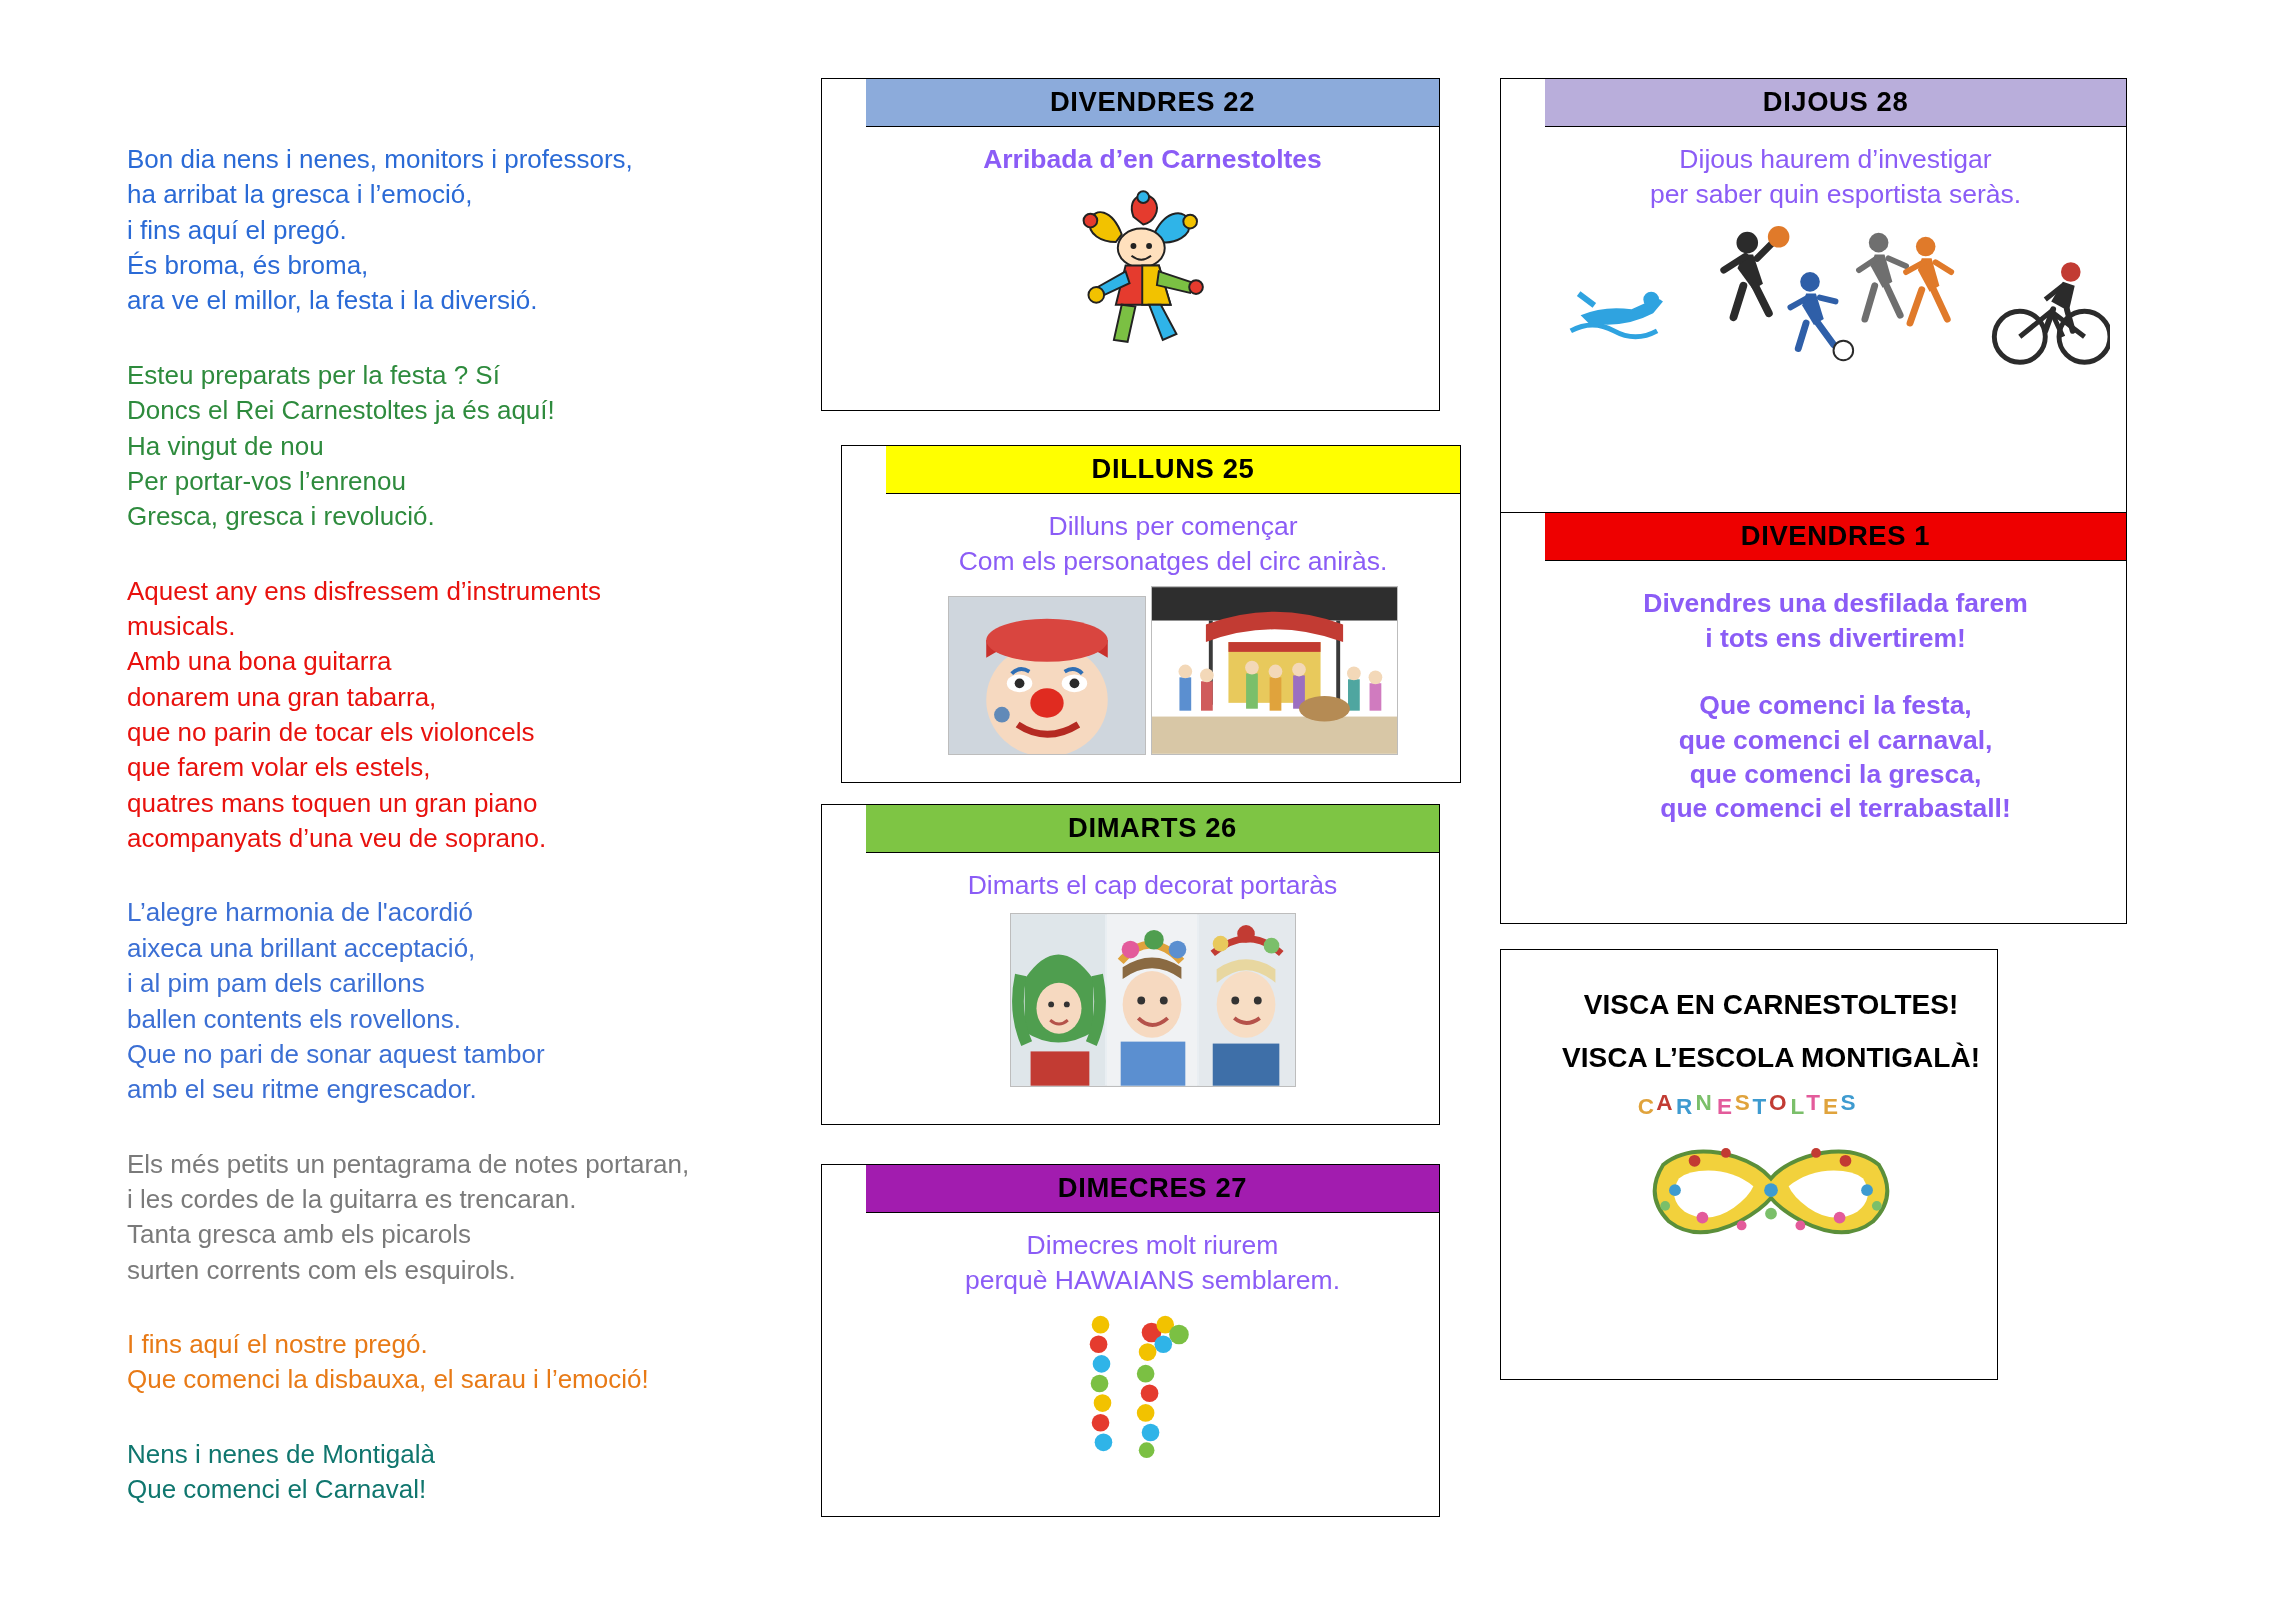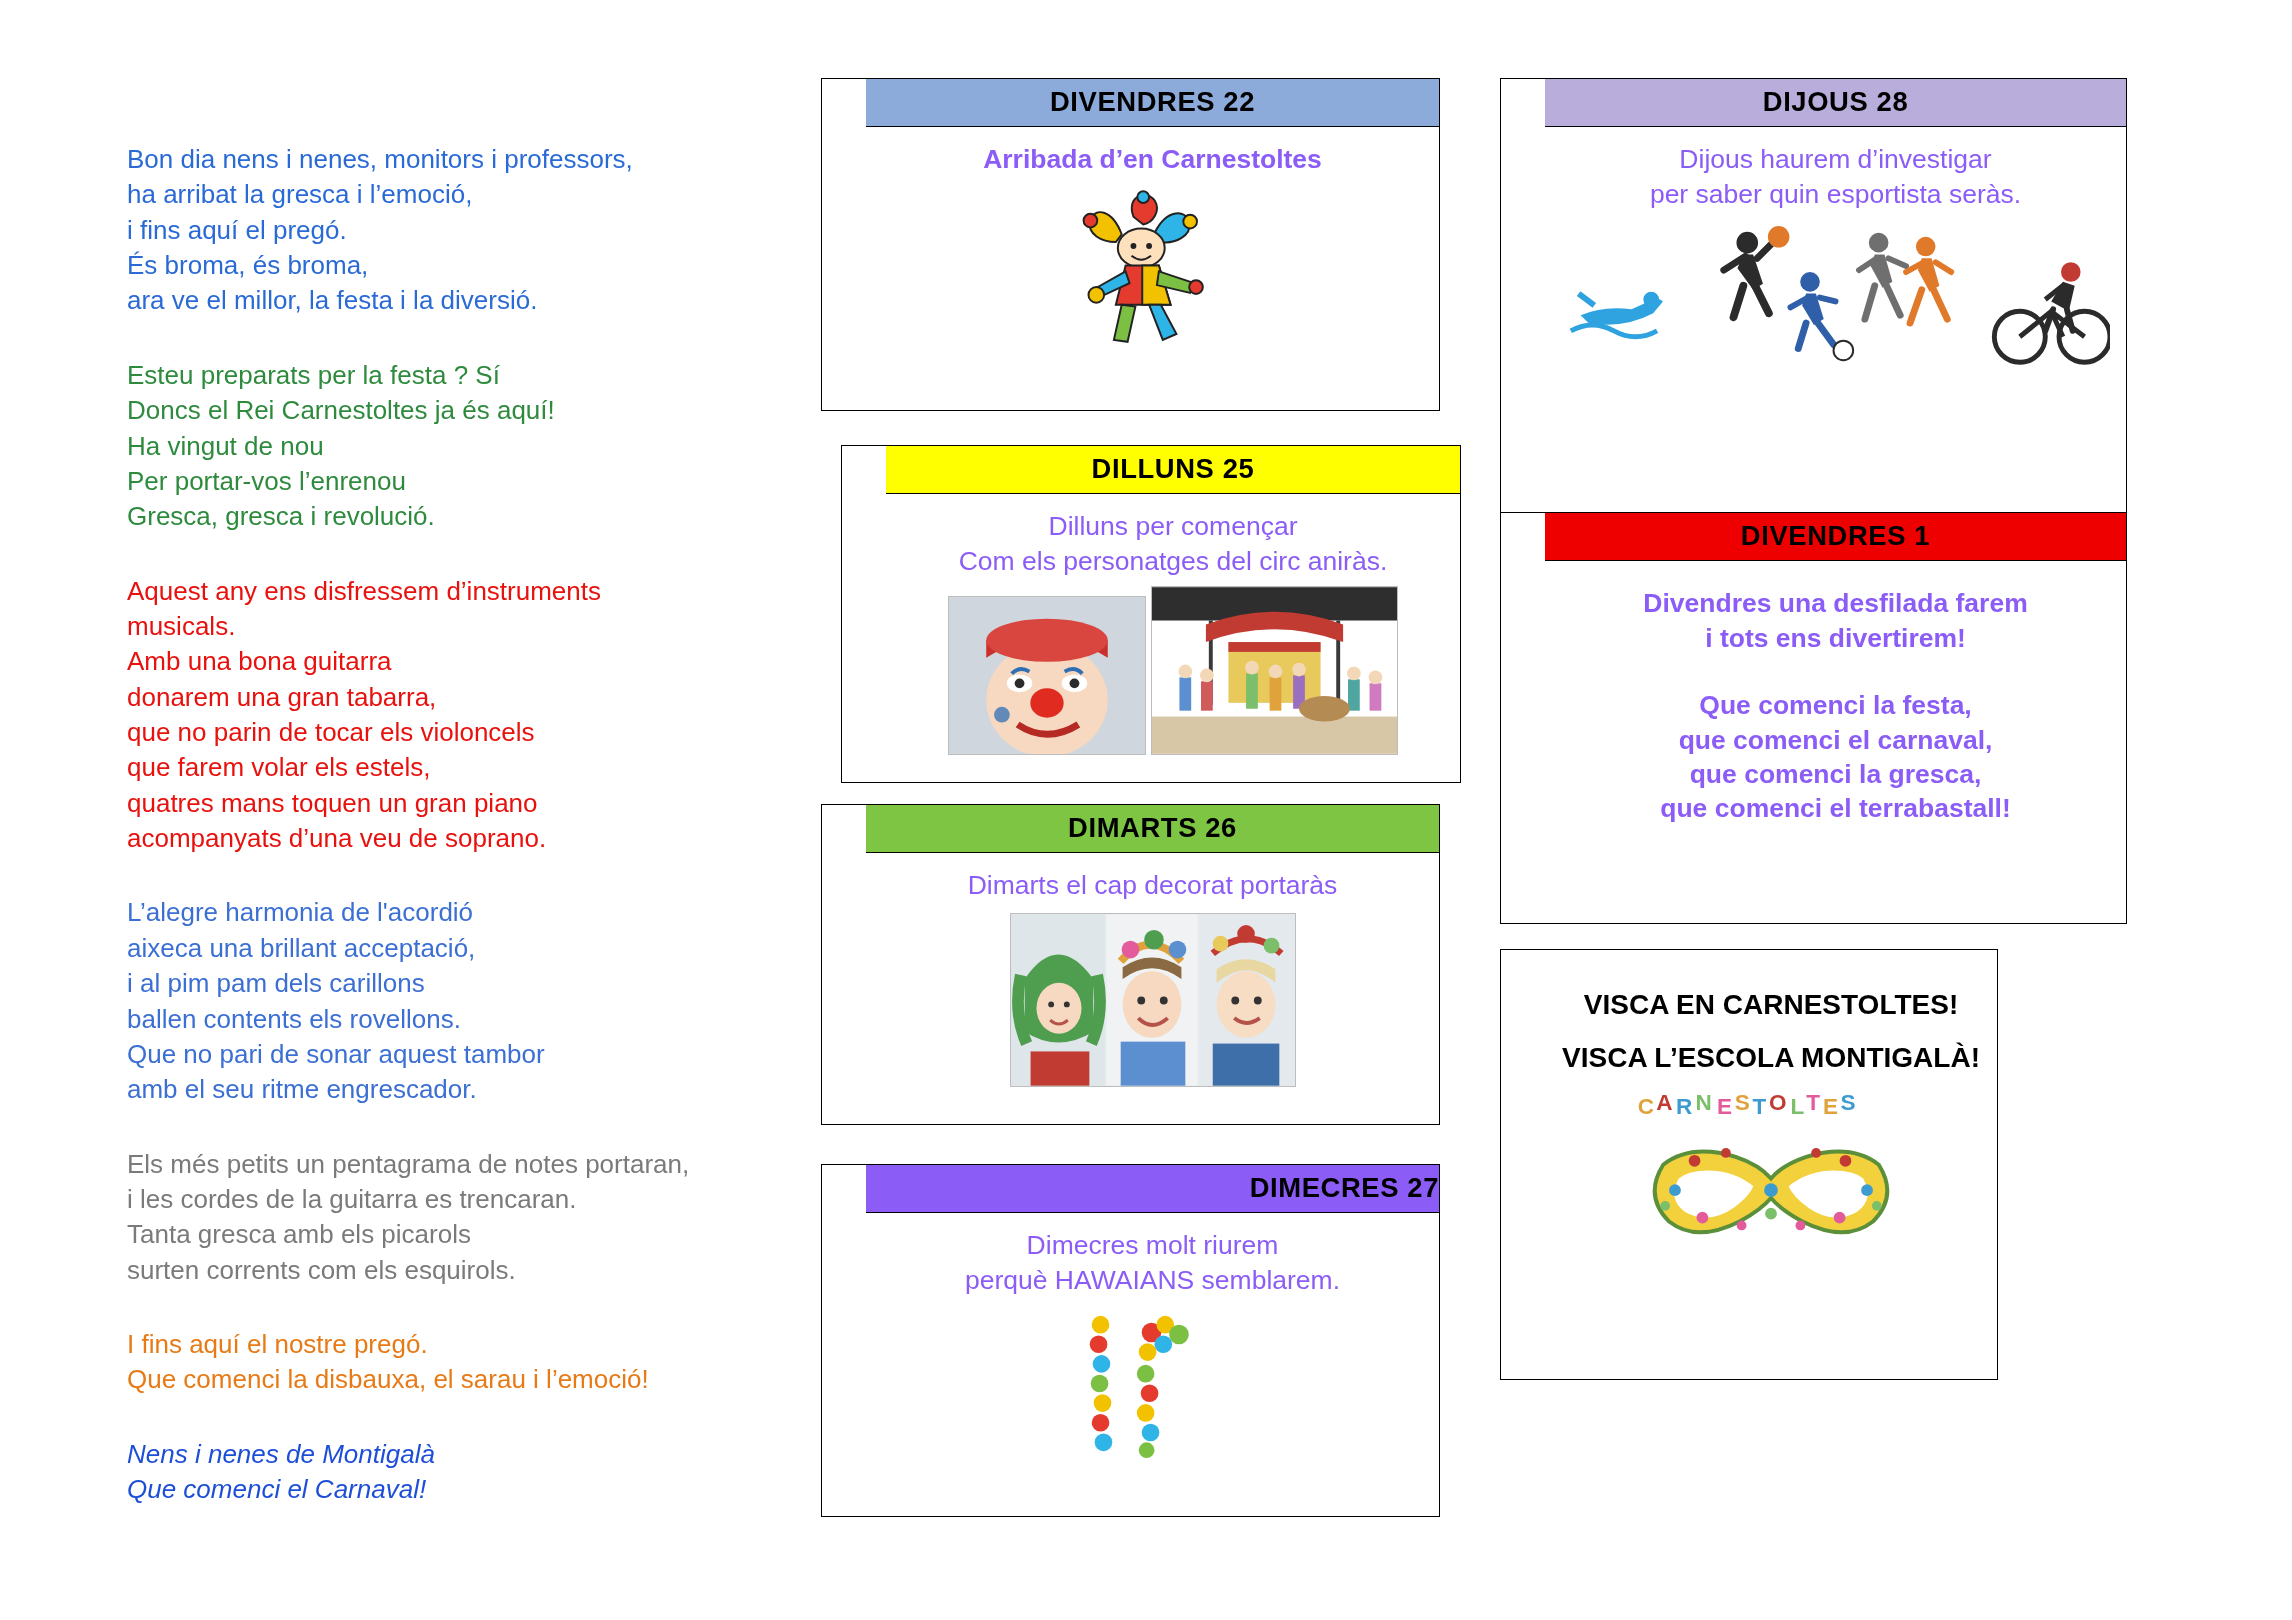--- a/index.html
+++ b/index.html
@@ -152,21 +152,21 @@
 i al pim pam dels carillons
 ballen contents els rovellons.
 Que no pari de sonar aquest tambor
 amb el seu ritme engrescador.</p>
     <p class="stanza s5" style="color: rgb(122, 122, 122);">Els més petits un pentagrama de notes portaran,
 i les cordes de la guitarra es trencaran.
 Tanta gresca amb els picarols
 surten corrents com els esquirols.</p>
     <p class="stanza s6" style="color: rgb(232, 122, 22);">I fins aquí el nostre pregó.
 Que comenci la disbauxa, el sarau i l’emoció!</p>
-    <p class="stanza s7" style="color: #1d4ed8; font-style: italic;">Nens i nenes de Montigalà
+    <p class="stanza s7" style="color: #0f766e;">Nens i nenes de Montigalà
 Que comenci  el Carnaval!</p>
   </div>
 
   <div class="card" id="card-divendres22">
     <div class="card-header" style="background:#8cabdb;">DIVENDRES 22</div>
     <div class="card-body">
       <div class="card-text bold">Arribada d’en Carnestoltes</div>
       <div class="illu">
         <svg class="jester" viewBox="0 0 180 165">
 
@@ -294,21 +294,21 @@
               <circle cx="252" cy="88" r="4" fill="#333"></circle>
             <path d="M228 106 q12 10 26 0" stroke="#b5524a" stroke-width="4" fill="none"></path>
             <rect x="206" y="132" width="68" height="43" fill="#3e6fa8"></rect>
           </svg>
         </div>
       </div>
     </div>
   </div>
 
   <div class="card" id="card-dimecres27">
-    <div class="card-header" style="background:#8b5cf6;text-align:right;">DIMECRES 27</div>
+    <div class="card-header" style="background:#a21caf;">DIMECRES 27</div>
     <div class="card-body">
       <div class="card-text">Dimecres molt riurem
 perquè  HAWAIANS semblarem.</div>
       <div class="illu">
         <svg class="lei" viewBox="0 0 170 155">
           <g fill="none">
 
             <g>
               <circle cx="32" cy="18" r="9" fill="#f2c200"></circle>
               <circle cx="30" cy="38" r="9" fill="#e53b2e"></circle>

